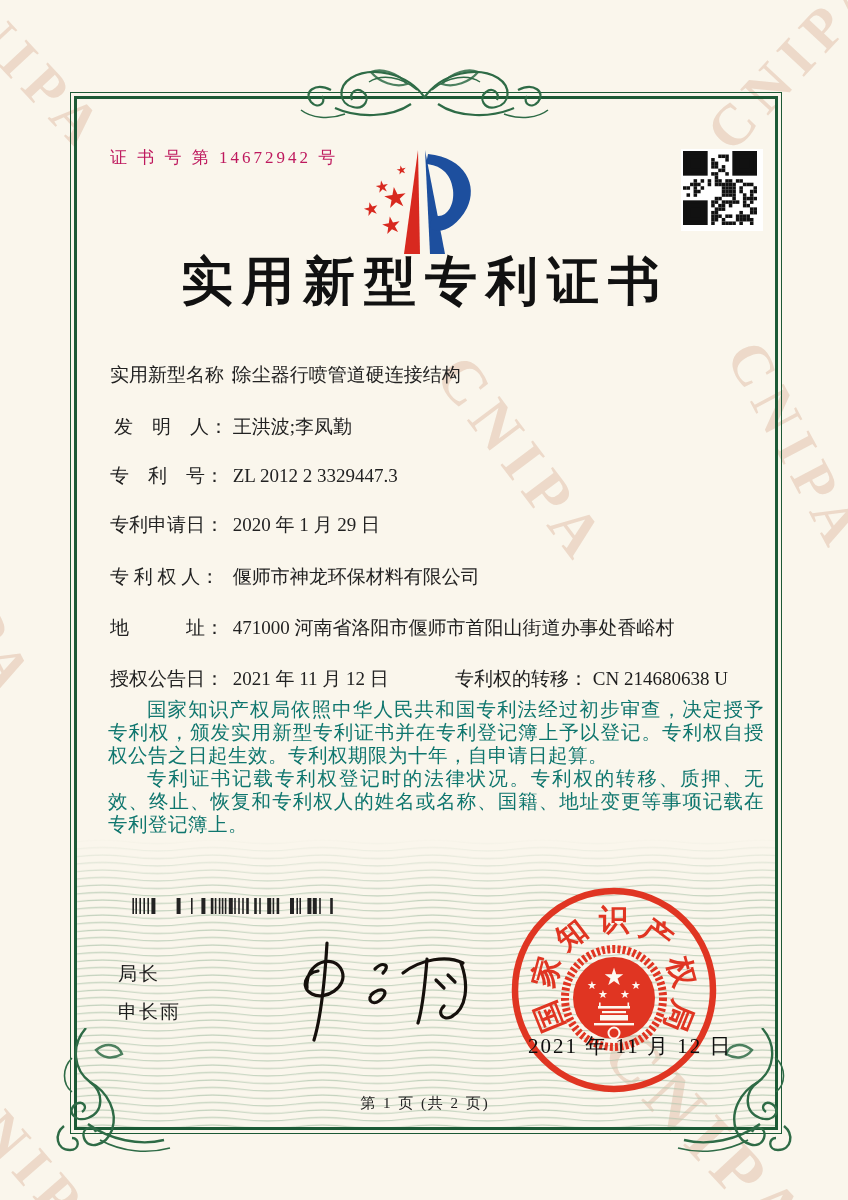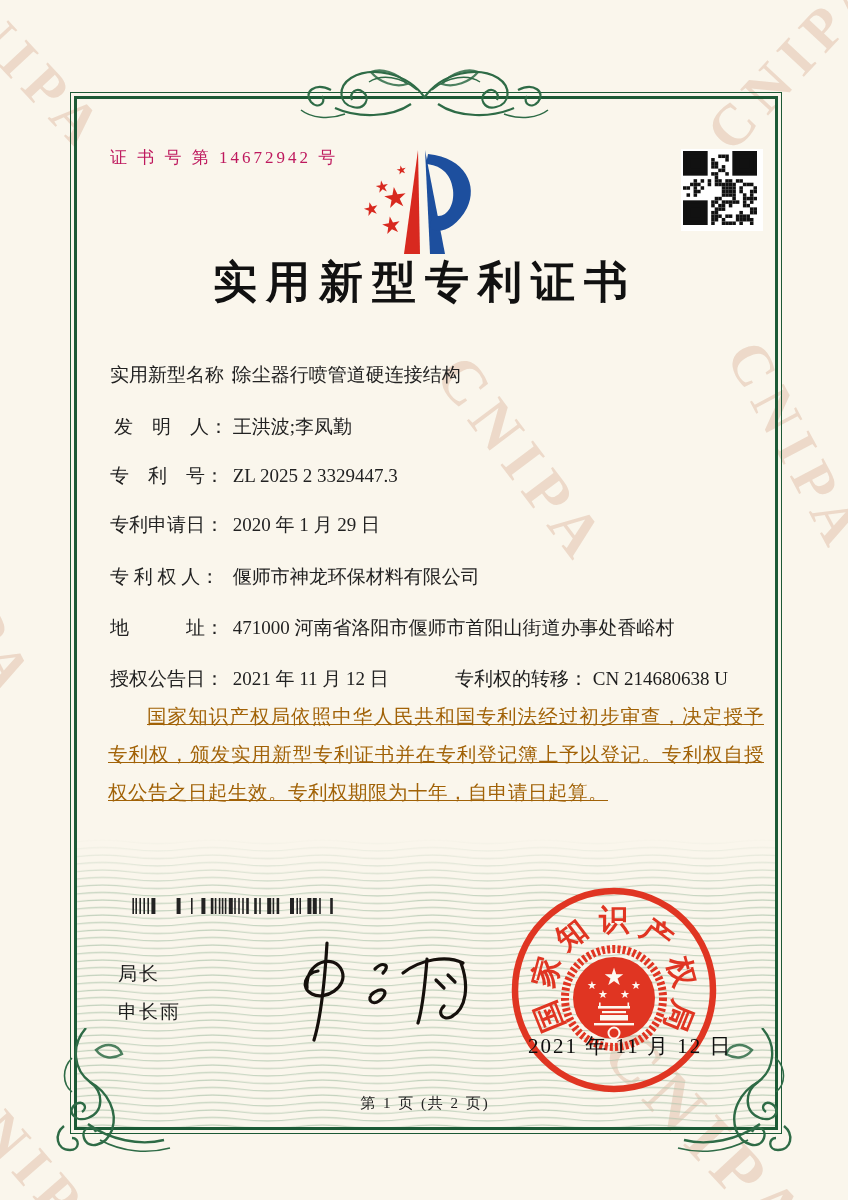--- a/index.html
+++ b/index.html
@@ -21,41 +21,40 @@
     position:absolute;left:70px;top:92px;width:710px;height:1040px;
     border:1px solid #1c5a36;
   }
   .frame-inner{
     position:absolute;left:3px;top:3px;right:3px;bottom:3px;
     border:3px solid #1c5a36;
   }
   
   .cert-no{position:absolute;left:110px;top:146px;font-size:17px;letter-spacing:3px;color:#be185d;}
   .title{
-    position:absolute;left:70px;top:253px;width:710px;text-align:center;
-    font-size:44px;font-weight:bold;letter-spacing:9px;color:#111;
+    position:absolute;left:70px;top:247px;width:710px;text-align:center;
+    font-size:52px;font-weight:bold;letter-spacing:9px;color:#111;
   }
   
   .logo{position:absolute;left:352px;top:144px;width:150px;height:118px;}
   .logo .star{position:absolute;color:#d8291f;line-height:1;font-family:"DejaVu Sans",sans-serif;}
   
   .qr{position:absolute;left:681px;top:149px;width:78px;height:78px;background:#fff;padding:2px;}
   .qr svg{display:block;width:74px;height:74px;}
   .qr rect{fill:#111;}
   
   .field{position:absolute;left:110px;font-size:19px;white-space:nowrap;}
   .field .lab{display:inline-block;width:118px;color:#222;}
   .field .val{color:#222;}
   .field2{position:absolute;left:455px;font-size:19px;white-space:nowrap;}
   
   .paras{
     position:absolute;left:108px;top:698px;width:656px;
-    font-size:19.5px;line-height:38px;letter-spacing:0.5px;color:#a16207;
+    font-size:19.5px;line-height:23px;letter-spacing:0.5px;color:#0f766e;
     text-align:justify;
-    text-decoration:underline;
   }
   .paras p{margin:0;text-indent:2em;}
   
   .guilloche{
     position:absolute;left:75px;top:838px;width:700px;height:291px;
     -webkit-mask-image:linear-gradient(to bottom,transparent 0,#000 55px);
     mask-image:linear-gradient(to bottom,transparent 0,#000 55px);
   }
   
   .barcode{position:absolute;left:120px;top:898px;width:214px;height:16px;}
@@ -300,21 +299,21 @@
 <div class="field" style="top:362px;">
   <span class="lab">实用新型名称：</span>
   <span class="val">除尘器行喷管道硬连接结构</span>
 </div>
 <div class="field" style="top:414px;text-align:right;">
   <span class="lab">发　明　人：</span>
   <span class="val">王洪波;李凤勤</span>
 </div>
 <div class="field" style="top:463px;">
   <span class="lab">专　利　号：</span>
-  <span class="val">ZL 2025 2 3329447.3</span>
+  <span class="val">ZL 2012 2 3329447.3</span>
 </div>
 <div class="field" style="top:512px;">
   <span class="lab">专利申请日：</span>
   <span class="val">2020 年 1 月 29 日</span>
 </div>
 <div class="field" style="top:564px;">
   <span class="lab">专 利 权 人：</span>
   <span class="val">偃师市神龙环保材料有限公司</span>
 </div>
 <div class="field" style="top:615px;">
@@ -325,20 +324,21 @@
   <span class="lab">授权公告日：</span>
   <span class="val">2021 年 11 月 12 日</span>
 </div>
 <div class="field2" style="top:666px;">
   <span class="lab2">专利权的转移：</span>
   <span class="val">CN 214680638 U</span>
 </div>
 
 <div class="paras">
   <p>国家知识产权局依照中华人民共和国专利法经过初步审查，决定授予专利权，颁发实用新型专利证书并在专利登记簿上予以登记。专利权自授权公告之日起生效。专利权期限为十年，自申请日起算。</p>
+  <p>专利证书记载专利权登记时的法律状况。专利权的转移、质押、无效、终止、恢复和专利权人的姓名或名称、国籍、地址变更等事项记载在专利登记簿上。</p>
 </div>
 
 <svg class="barcode" id="bc" viewBox="0 0 214 16" preserveAspectRatio="none">
     <rect x="12.4" y="0" width="1.6" height="16"></rect>
     <rect x="15.4" y="0" width="1.6" height="16"></rect>
     <rect x="19.4" y="0" width="1.6" height="16"></rect>
     <rect x="23.4" y="0" width="1.6" height="16"></rect>
     <rect x="27.4" y="0" width="1.6" height="16"></rect>
     <rect x="31.4" y="0" width="4" height="16"></rect>
     <rect x="56.599999999999994" y="0" width="4" height="16"></rect>

